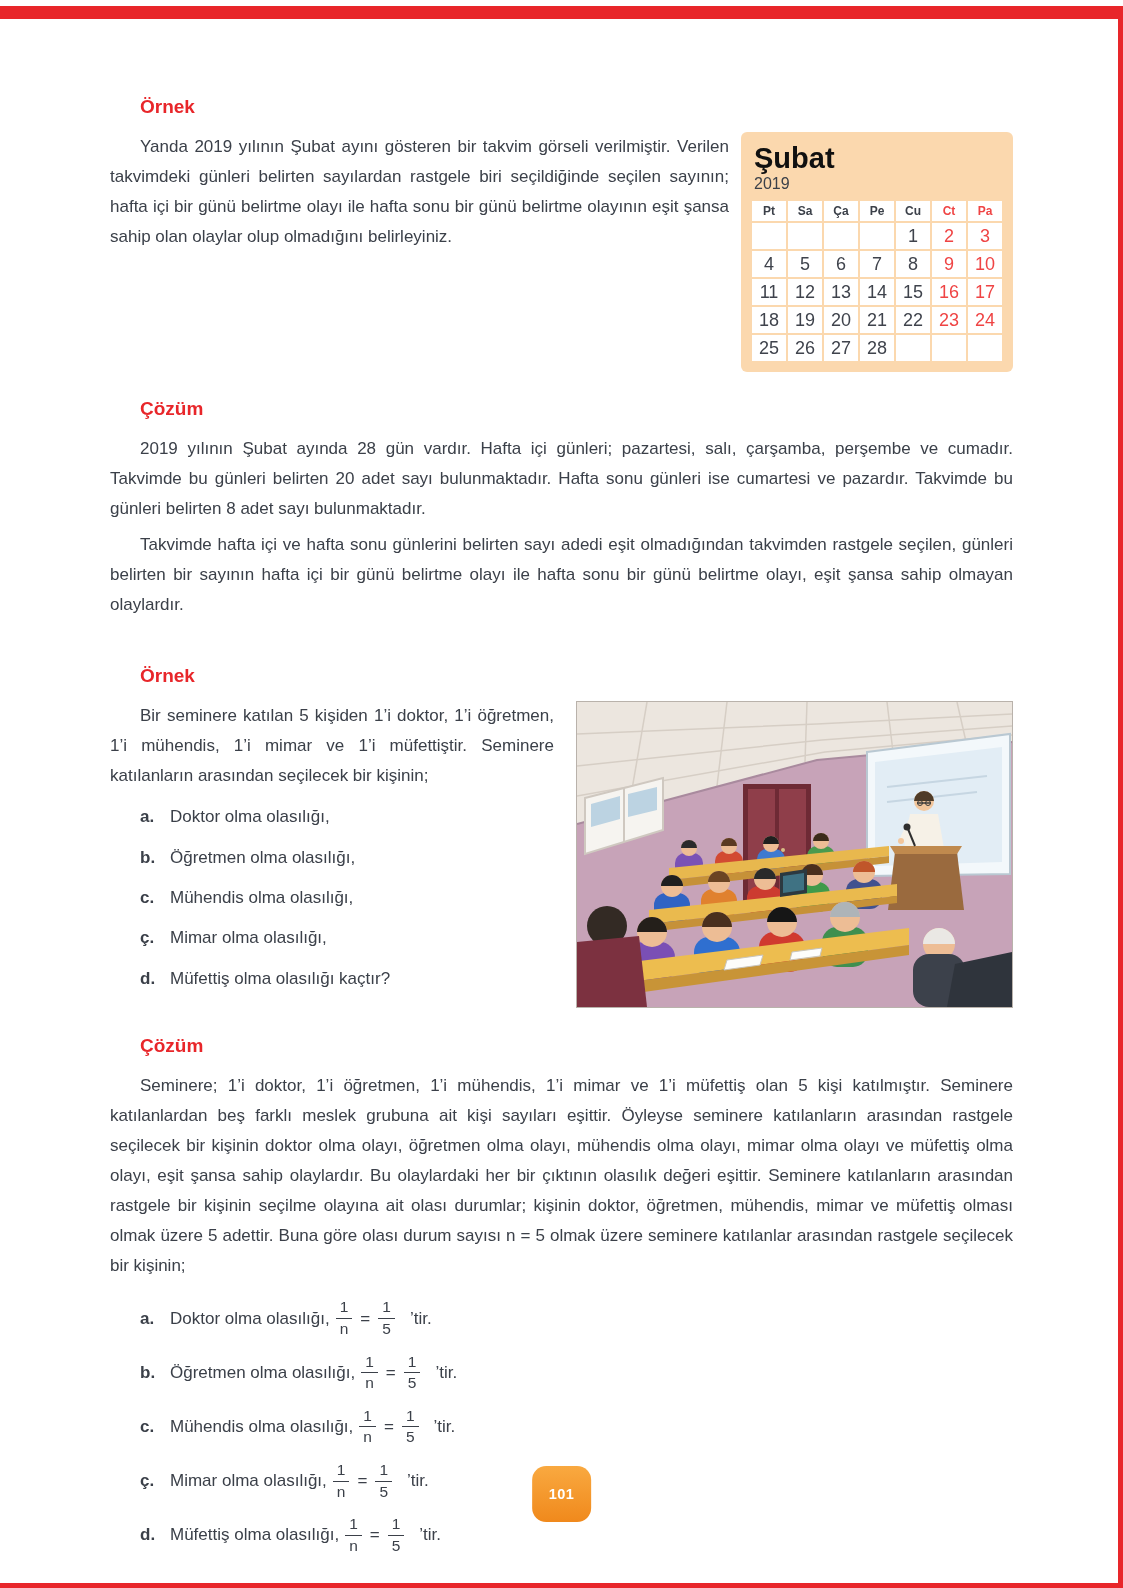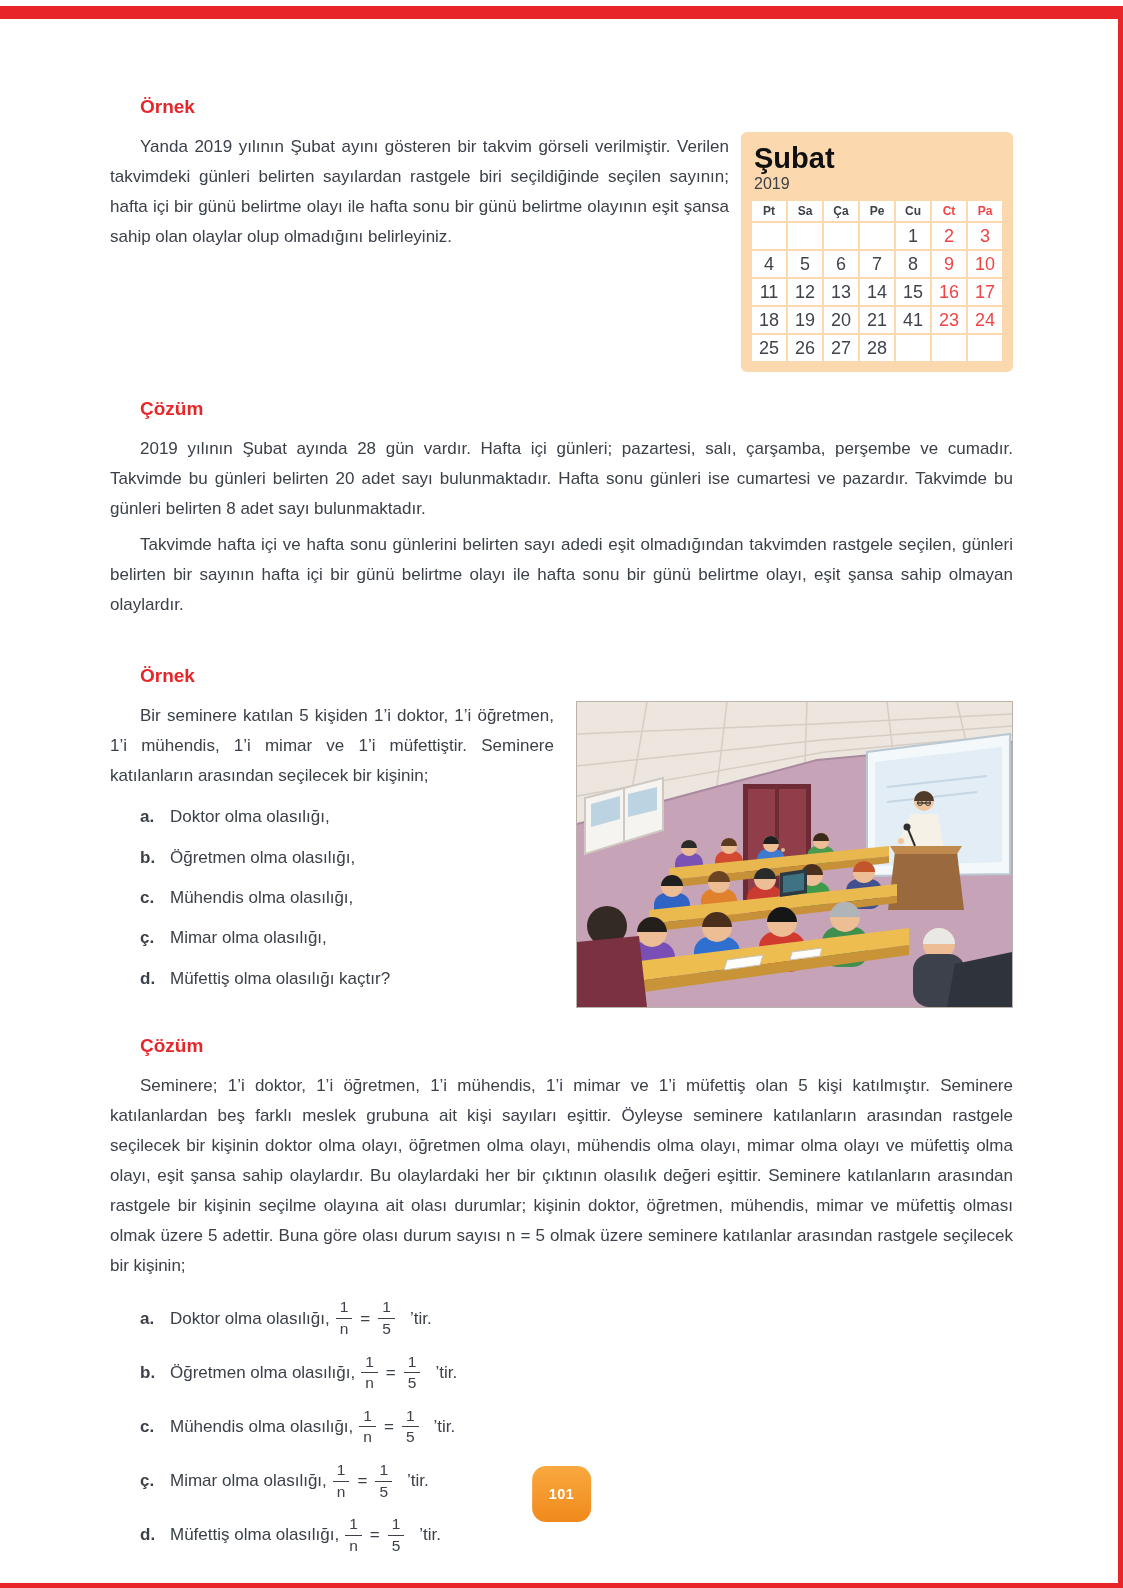--- a/index.html
+++ b/index.html
@@ -113,21 +113,21 @@
                 <td>14</td>
                 <td>15</td>
                 <td class="we">16</td>
                 <td class="we">17</td>
           </tr>
           <tr>
             <td>18</td>
                 <td>19</td>
                 <td>20</td>
                 <td>21</td>
-                <td>41</td>
+                <td>22</td>
                 <td class="we">23</td>
                 <td class="we">24</td>
           </tr>
           <tr>
             <td>25</td>
                 <td>26</td>
                 <td>27</td>
                 <td>28</td>
                 <td></td>
                 <td class="we"></td>

